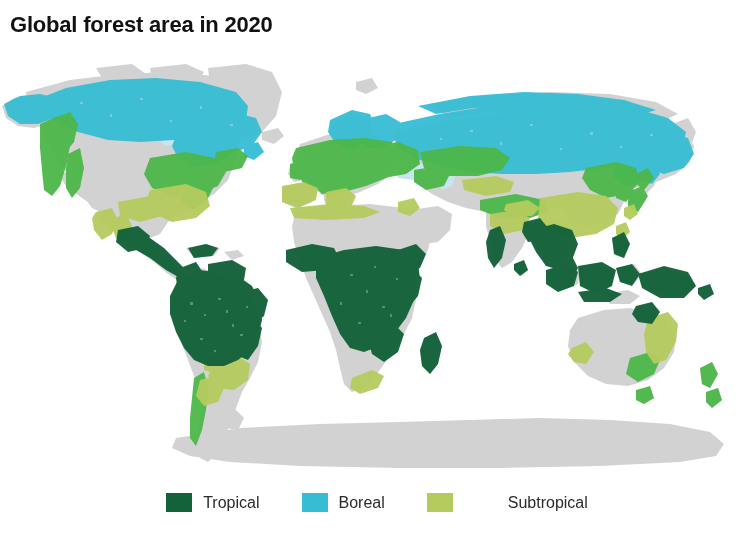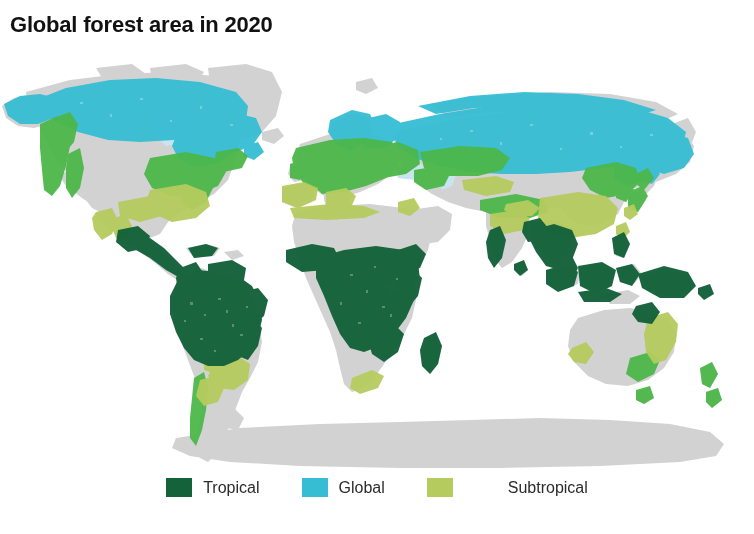--- a/index.html
+++ b/index.html
@@ -30,21 +30,21 @@
     width: 754px; height: 410px;
   }
   #map-svg { display: block; width: 754px; height: 410px; }
 
   #legend {
     position: absolute;
     left: 0; top: 478px;
     width: 754px; height: 34px;
     display: flex;
     justify-content: center;
-    align-items: flex-start;
+    align-items: flex-end;
     gap: 0px;
   }
   .legend-item {
     display: flex;
     align-items: center;
     margin-right: 42px;
   }
   .legend-item:last-child { margin-right: 0; gap: 44px; }
   .legend-swatch {
     width: 26px; height: 19px;
@@ -420,21 +420,21 @@
     </svg>
   </div>
 
   <div id="legend">
     <div class="legend-item">
       <span class="legend-swatch" style="background:#14623a"></span>
       <span class="legend-label">Tropical</span>
     </div>
     <div class="legend-item">
       <span class="legend-swatch" style="background:#36bdd4"></span>
-      <span class="legend-label">Global</span>
+      <span class="legend-label">Boreal</span>
     </div>
     <div class="legend-item">
       <span class="legend-swatch" style="background:#b5cb5e"></span>
       <span class="legend-label">Subtropical</span>
     </div>
   </div>
 
 </div>
 
 </body></html>

